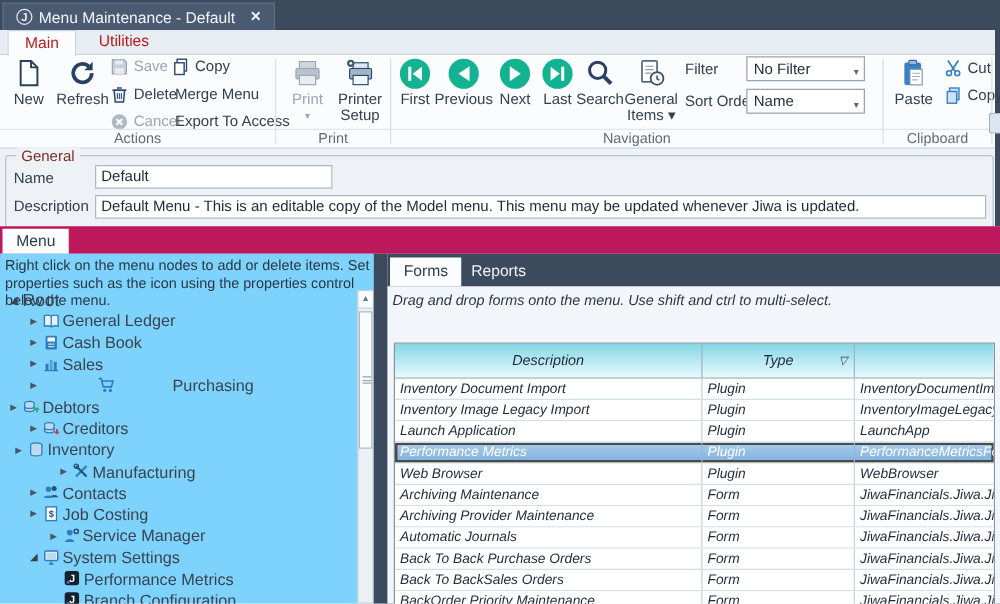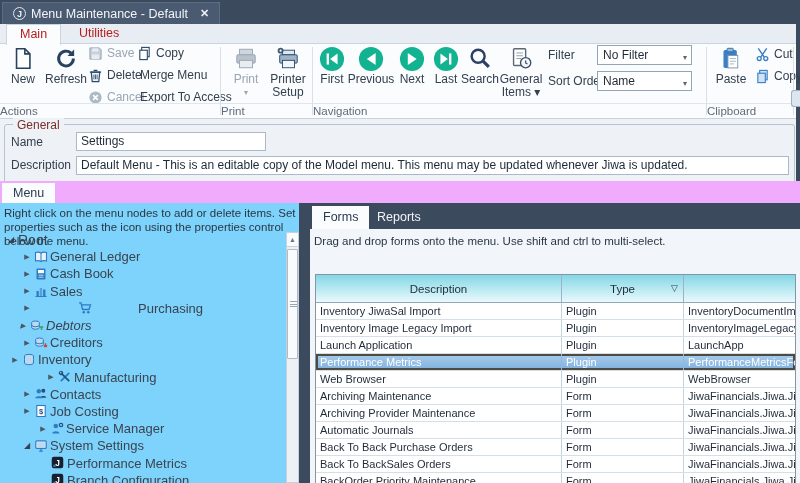--- a/index.html
+++ b/index.html
@@ -20,21 +20,21 @@
   .ribbon-tabrow { position:absolute; left:0; top:24px; width:796px; height:20px; background:#E8EDF3;
                    border-bottom:1px solid #CBD5DF; }
   .rtab { position:absolute; top:0; height:20px; line-height:19px; font-size:12.5px; color:#b91c1c; padding:0 13px; }
   .rtab.active { background:#FAFCFE; border:1px solid #CBD5DF; border-bottom:none; height:21px; z-index:2; }
 
   
   .ribbon-body { position:absolute; left:0; top:44px; width:796px; height:75px; background:#FAFCFE;
                  border-bottom:1px solid #C9D3DD; }
   .gdiv { position:absolute; top:3px; width:1px; height:68px; background:#D8E0E8; }
   .rgroup { position:absolute; top:0; height:75px; }
-  .grp-label { position:absolute; left:0; bottom:2px; width:100%; font-size:11.5px;
+  .grp-label { position:absolute; left:0; bottom:2px; width:100%; text-align:center; font-size:11.5px;
                color:#5E6C7C; border-top:1px solid #DEE5EC; padding-top:1px; }
   .bigbtn { position:absolute; top:2px; text-align:center; cursor:default; }
   .bigbtn .bicon { display:block; height:27px; }
   .bigbtn .blabel { display:block; font-size:12px; color:#33404E; line-height:13px; }
   .bigbtn.disabled .blabel { color:#9AA6B4; }
   .smallbtn { position:absolute; height:16px; display:flex; align-items:center; gap:4px;
               font-size:12px; color:#33404E; white-space:nowrap; cursor:default; }
   .smallbtn.disabled { color:#9AA6B4; }
   .sicon { width:15px; height:15px; display:inline-block; }
   .combo-label { position:absolute; font-size:12px; color:#33404E; }
@@ -47,21 +47,21 @@
   
   .groupbox { position:absolute; left:4px; top:124px; width:791px; height:66px;
               border:1px solid #B6C3D1; border-radius:3px; }
   .groupbox .gb-label { position:absolute; left:8px; top:-7px; background:#EEF2F7; padding:0 4px;
                         font-size:12px; color:#7B2D26; }
   .fld-label { position:absolute; font-size:12px; color:#33404E; }
   .textbox { position:absolute; height:19px; background:#fff; border:1px solid #ABB9C9; font-size:12px;
              line-height:17px; padding:0 4px; color:#1E2A38; white-space:nowrap; overflow:hidden; }
 
   
-  .menu-band { position:absolute; left:0; top:181px; width:800px; height:22px; background:#f0abfc; }
+  .menu-band { position:absolute; left:0; top:181px; width:800px; height:22px; background:#be185d; }
   .pane-tab { position:absolute; background:#FAFCFE; color:#2B3B4E; font-size:12.5px;
               padding:0 11px; line-height:20px; }
   .left-pane { position:absolute; left:0; top:203px; width:299px; height:280px; background:#7dd3fc; }
   .instr { font-size:11.5px; line-height:14px; color:#2A3644; }
   .left-pane .instr { position:absolute; left:4px; top:3px; width:292px; }
   .splitter { position:absolute; left:299px; top:203px; width:11px; height:280px; background:#3C4A5E; }
 
   
   .tree { position:absolute; left:0; top:28px; width:286px; }
   .trow { height:17.2px; display:flex; align-items:center; font-size:13px; color:#3A4450; }
@@ -78,21 +78,21 @@
   .vs-up { position:absolute; left:0; top:0; width:11px; height:14px; background:#FAFBFC;
            border-bottom:1px solid #C7D1DB; color:#68758A; font-size:7px; text-align:center; line-height:14px; }
   .vs-thumb { position:absolute; left:0; top:16px; width:11px; height:110px; background:#FAFBFC;
               border:1px solid #AEBBC9; border-radius:1px; }
   .vs-grip { position:absolute; left:2px; top:50%; margin-top:-3px; width:7px; height:6px;
              border-top:1px solid #97A6B6; border-bottom:1px solid #97A6B6; }
   .vs-grip:before { content:""; position:absolute; left:0; top:2px; width:7px; height:1px; background:#97A6B6; }
 
   
   .right-pane { position:absolute; left:310px; top:203px; width:490px; height:280px; background:#3C4A5E; }
-  .rp-body { position:absolute; left:0; top:26px; width:490px; height:254px; background:#F2F6FA; }
+  .rp-body { position:absolute; left:0; top:26px; width:490px; height:254px; background:#F2F6FA;font-style:italic; }
   .rp-body .instr { position:absolute; left:4px; top:5px; width:480px; white-space:nowrap; }
 
   
   .grid { position:absolute; left:5px; top:45px; width:481px; height:234px; border:1px solid #8496A6;
           background:#fff; overflow:hidden; }
   .ghead { display:flex; height:28px; background:linear-gradient(180deg,#84D7E6 0%,#BCEAF2 55%,#EAF9FC 100%);
            border-bottom:1px solid #8FA8BC; }
   .gth { position:relative; font-size:11.5px; color:#1D2B3A; display:flex; align-items:center;
          justify-content:center; border-right:1px solid #9DB4C6; flex:none; }
   .gth .sort { position:absolute; right:5px; top:8px; font-size:9px; color:#33404E; }
@@ -326,21 +326,21 @@
     </div>
     <div class="grp-label">Clipboard</div>
   </div>
   <div class="gdiv" style="left:793px"></div>
   <div class="partial-icon"></div>
 </div>
 
 <div class="groupbox">
   <span class="gb-label">General</span>
   <span class="fld-label" style="left:6px;top:10px">Name</span>
-  <div class="textbox" style="left:71px;top:7px;width:190px">Settings</div>
+  <div class="textbox" style="left:71px;top:7px;width:190px">Default</div>
   <span class="fld-label" style="left:6px;top:33px">Description</span>
   <div class="textbox" style="left:71px;top:31px;width:713px">Default Menu - This is an editable copy of the Model menu.  This menu may be updated whenever Jiwa is updated.</div>
 </div>
 
 <div class="menu-band">
   <div class="pane-tab" style="left:2px;top:2px">Menu</div>
 </div>
 
 <div class="left-pane">
   <div class="instr">Right click on the menu nodes to add or delete items.  Set properties such as the icon using the properties control below the menu.</div>
@@ -386,21 +386,21 @@
         <span class="texp">▶</span>
         <span class="ticn">
           <svg width="14" height="14" viewBox="0 0 14 14">
             <path d="M1 1.8h2l1.6 6.7h6.4l1.5-4.7H4" fill="none" stroke="#2E7CC3" stroke-width="1.3"></path>
             <circle cx="5.8" cy="11.3" r="1.3" fill="#2E7CC3"></circle>
             <circle cx="10.3" cy="11.3" r="1.3" fill="#2E7CC3"></circle>
           </svg>
         </span>
         <span class="tlbl">Purchasing</span>
       </div>
-      <div class="trow" style="padding-left: 16px; font-style: italic;">
+      <div class="trow" style="padding-left: 4px;">
         <span class="texp">▶</span>
         <span class="ticn">
           <svg width="14" height="14" viewBox="0 0 14 14">
             <ellipse cx="5.5" cy="3.6" rx="3.8" ry="1.6" fill="#BCD9F0" stroke="#2E7CC3"></ellipse>
             <path d="M1.7 3.6v5c0 .9 1.7 1.6 3.8 1.6s3.8-.7 3.8-1.6v-5" fill="#BCD9F0" stroke="#2E7CC3"></path>
             <path d="M1.7 6.1c0 .9 1.7 1.6 3.8 1.6s3.8-.7 3.8-1.6" stroke="#2E7CC3" fill="none"></path>
             <path d="M11.5 11V7.2M11.5 7.2L9.9 8.8M11.5 7.2l1.6 1.6" stroke="#2FAE5E" stroke-width="1.4" fill="none"></path>
           </svg>
         </span>
         <span class="tlbl">Debtors</span>
@@ -526,21 +526,21 @@
         <div class="gth c1">
             <span>Type</span>
             <span class="sort">▽</span>
           </div>
         <div class="gth c2">
             <span></span>
           </div>
       </div>
       <div class="gbody">
           <div class="grow">
-            <div class="gtd c0">Inventory JiwaSal Import</div>
+            <div class="gtd c0">Inventory Document Import</div>
             <div class="gtd c1">Plugin</div>
             <div class="gtd c2">InventoryDocumentImport</div>
           </div>
           <div class="grow">
             <div class="gtd c0">Inventory Image Legacy Import</div>
             <div class="gtd c1">Plugin</div>
             <div class="gtd c2">InventoryImageLegacyImpor</div>
           </div>
           <div class="grow">
             <div class="gtd c0">Launch Application</div>

